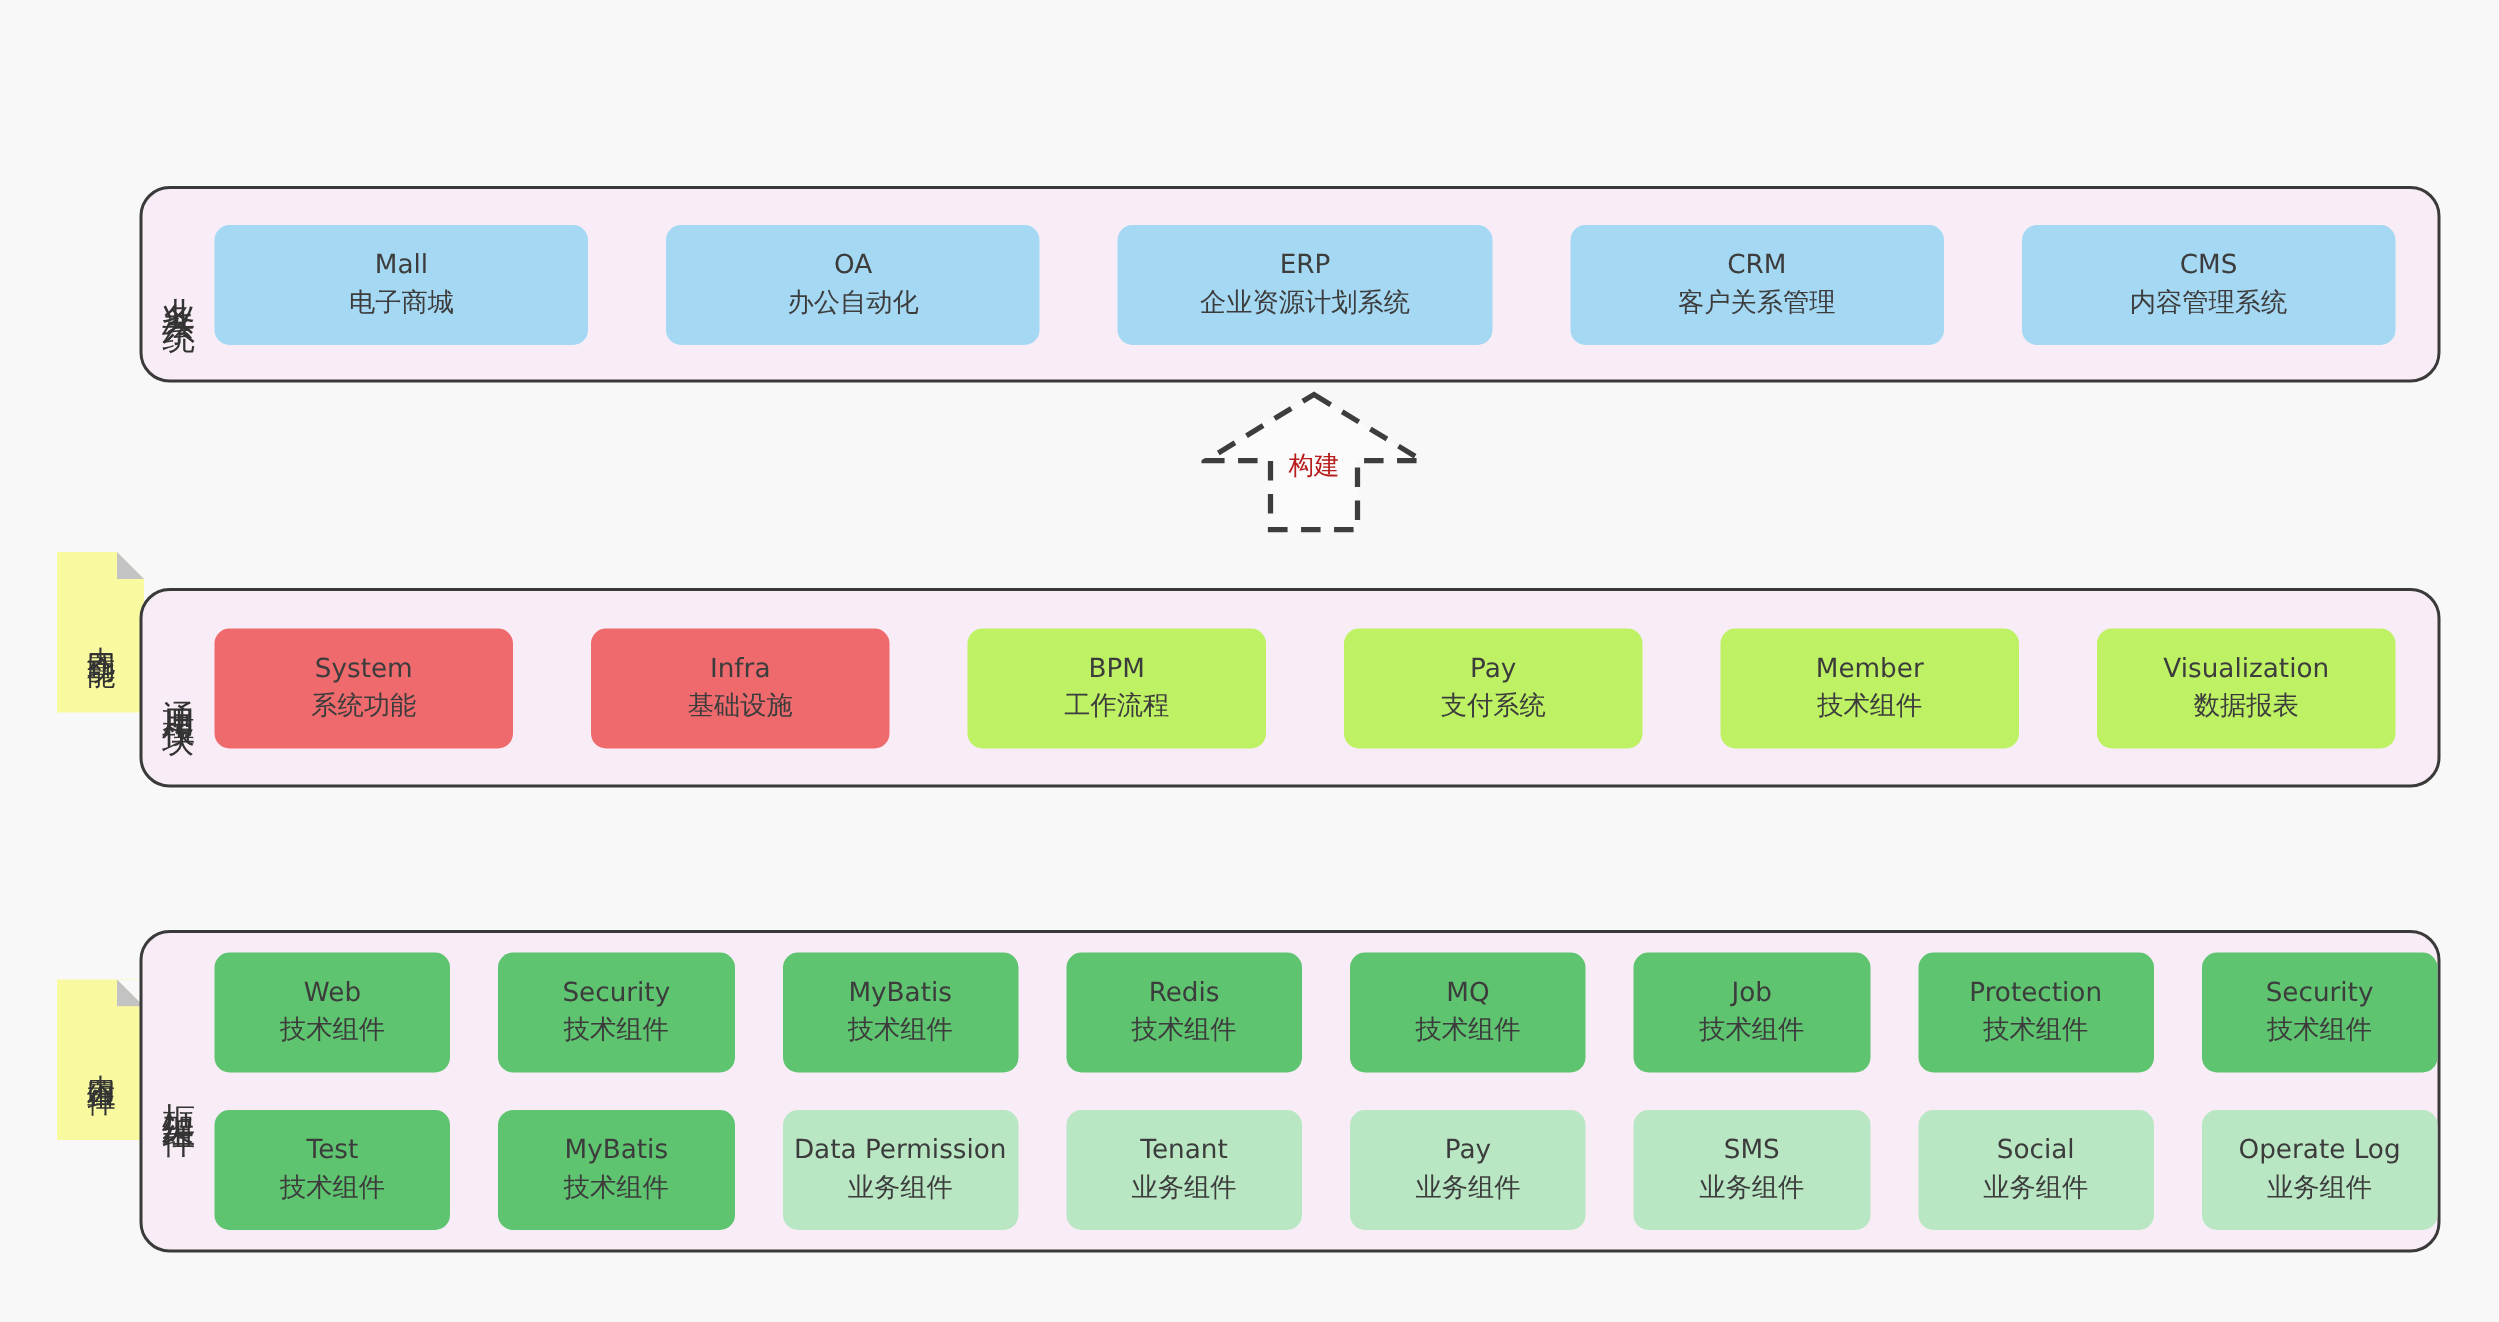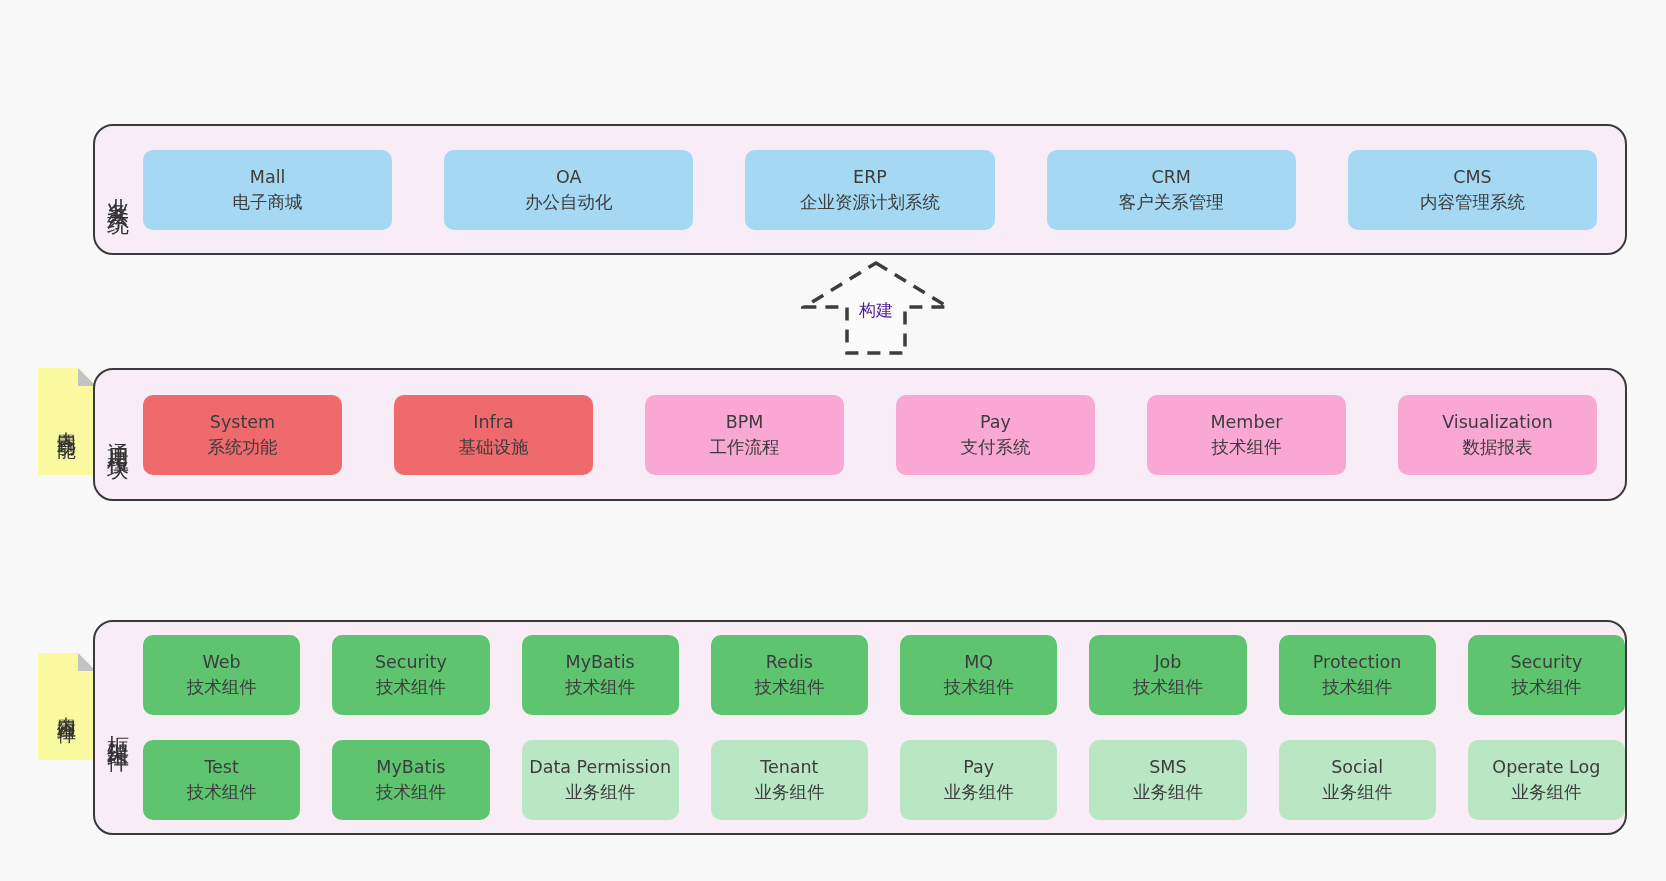--- a/index.html
+++ b/index.html
@@ -16,21 +16,21 @@
     left:93px;width:1534px;
     background:#f8edf6;
     border:2px solid #3a3a3a;
     border-radius:20px;
     box-sizing:border-box;
     display:flex;
     align-items:center;
     z-index:2;
   }
   #panel-0{top:124px;height:131px;}
-  #panel-1{top:368px;height:133px;}
+  #panel-1{top:392px;height:133px;}
   #panel-2{top:620px;height:215px;}
   .vlabel{
     writing-mode:vertical-rl;
     text-orientation:upright;
     font-size:22px;
     letter-spacing:5px;
     color:#333;
     margin:0 14px 0 12px;
     white-space:nowrap;
     line-height:1;
@@ -53,37 +53,37 @@
     text-align:center;
     font-size:17.5px;
     line-height:1.42;
     flex:1;
     box-sizing:border-box;
     padding:4px 6px;
   }
   .boxes-grid .box{flex:none;}
   .v-blue{background:#a5d8f3;}
   .v-red{background:#ee6a6d;}
-  .v-pink{background:#f9a8d4;align-items:center;}
+  .v-pink{background:#bef264;align-items:center;}
   .v-green-dark{background:#5ec46f;}
   .v-green-light{background:#b9e6c3;}
   .arrow{
     position:absolute;width:150px;height:96px;z-index:1;
   }
   #arrow-0{left:801px;top:260px;}
   #arrow-1{left:818px;top:512px;}
   .arrow svg{display:block;width:150px;height:96px;}
   .arrow-label{
     position:absolute;
     top:39px;left:50%;
     transform:translateX(-50%);
     background:#fbfbfb;
     padding:0 4px;
     font-size:17px;
-    color:#4c1d95;
+    color:#b91c1c;
     white-space:nowrap;
   }
   .note{
     position:absolute;
     left:38px;width:58px;
     background:#f9f9a0;
     z-index:1;
     display:flex;align-items:center;justify-content:center;
   }
   #note-0{top:368px;height:107px;}

